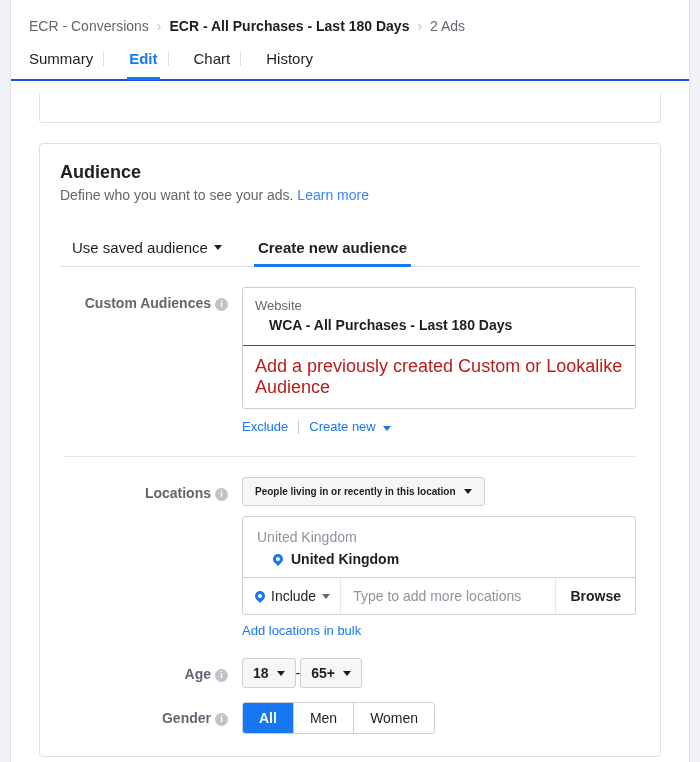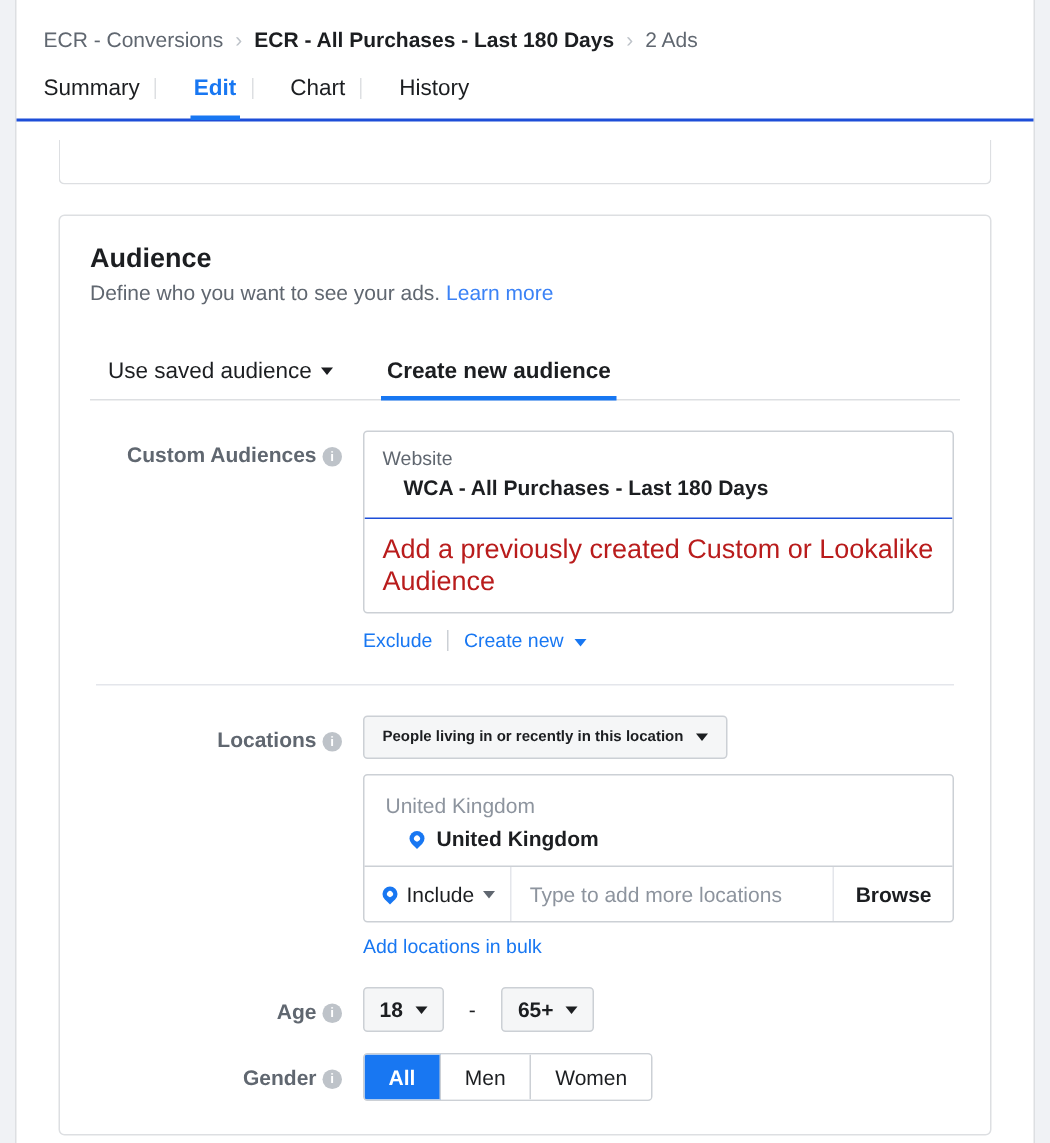--- a/index.html
+++ b/index.html
@@ -259,21 +259,21 @@
     cursor: pointer;
     border-left: 1px solid #e4e6eb;
   }
   .bulk-link {
     margin-top: 8px;
     font-size: 13px;
   }
   .age-group {
     display: flex;
     align-items: center;
-    gap: 17px;
+    gap: 0;
   }
   .small-select {
     display: inline-flex;
     align-items: center;
     gap: 8px;
     border: 1px solid #ccd0d5;
     background: #f5f6f7;
     padding: 6px 10px;
     border-radius: 3px;
     cursor: pointer;

